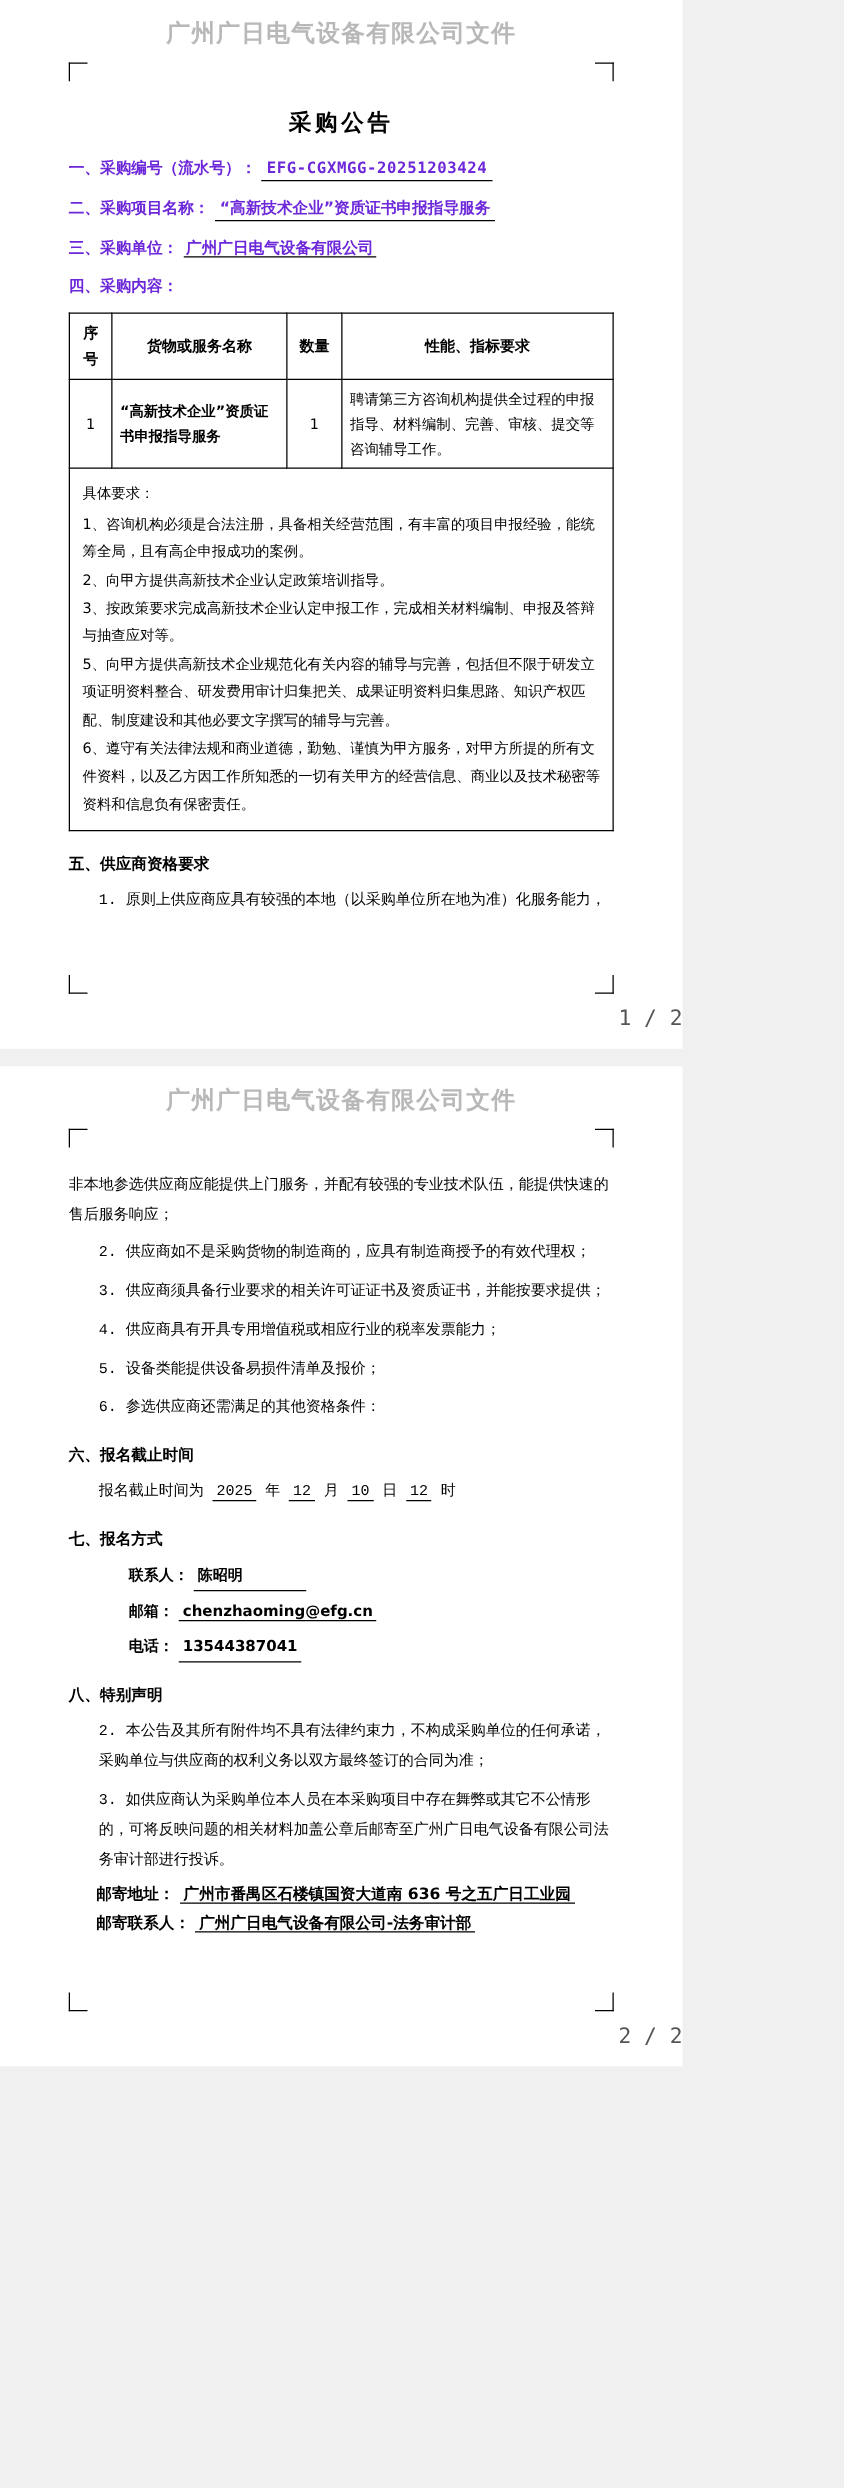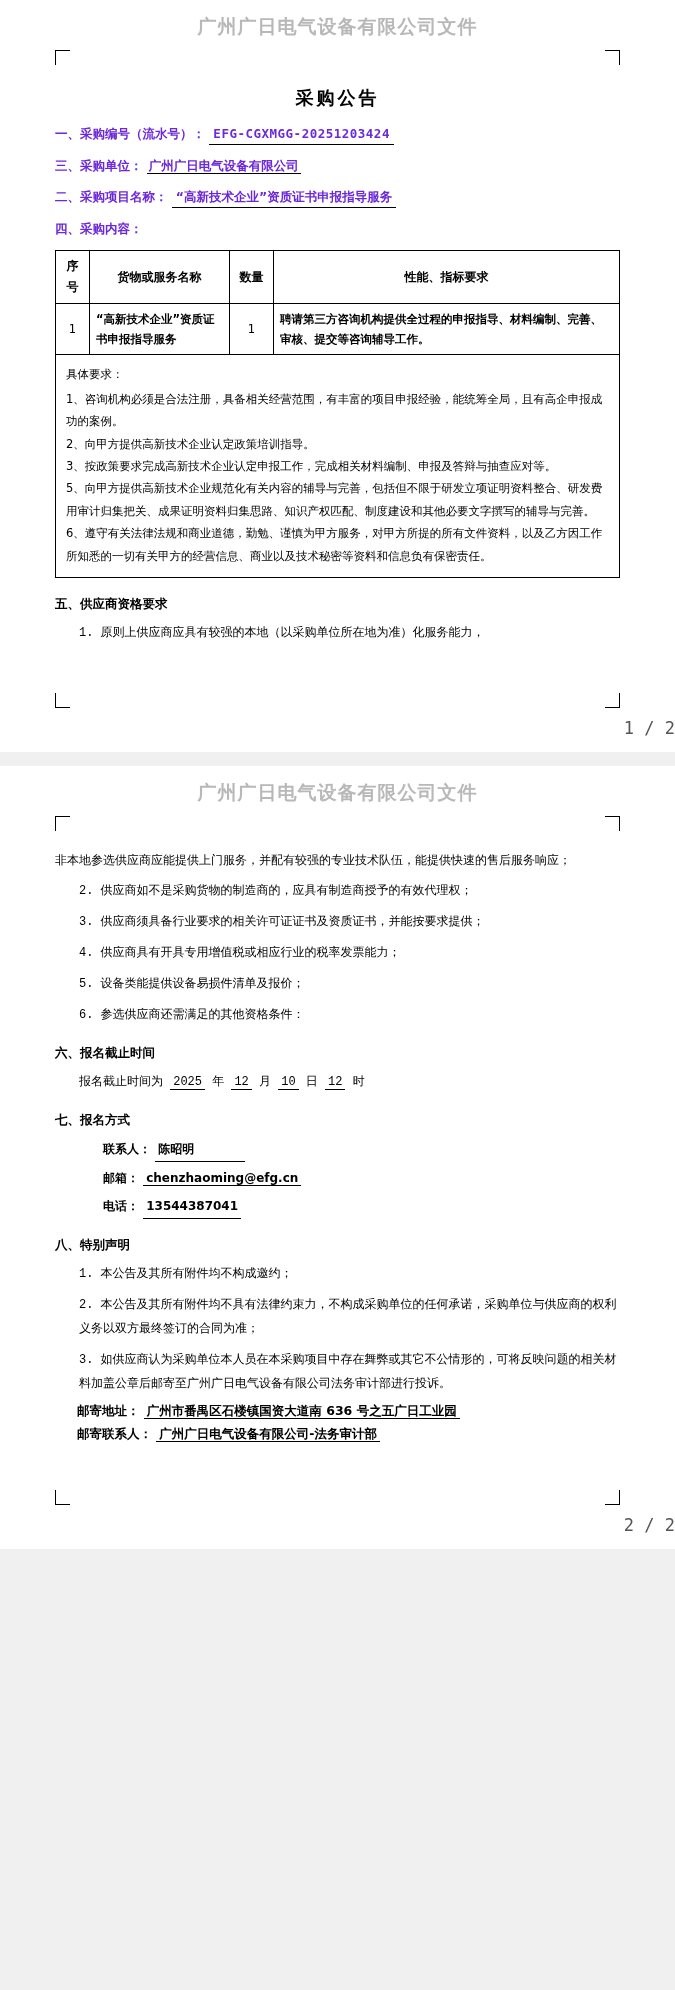--- a/index.html
+++ b/index.html
@@ -5,21 +5,21 @@
   * { box-sizing: border-box; }
   html, body {
     margin: 0; padding: 0;
     background: #f0f0f0;
     font-family: "DejaVu Sans", "Liberation Sans", sans-serif;
   }
   body {
     width: 675px;
   }
   .page {
-    width: 675px;
+    width: 546px;
     background: #ffffff;
     position: relative;
     padding: 0;
     margin: 0 0 14px 0;
   }
   .page-inner {
     padding: 18px 55px 10px 55px;
   }
   .doc-header {
     text-align: center;
@@ -104,21 +104,21 @@
     line-height: 1.75;
   }
   table.goods th {
     text-align: center;
     font-weight: bold;
     font-size: 12px;
   }
   td.c-idx { width: 34px; text-align: center; }
   td.c-name { width: 140px; font-weight: bold; }
   td.c-qty { width: 44px; text-align: center; }
-  td.c-req { font-weight: bold; }
+  td.c-req { font-weight: normal; }
   .spec-block {
     border: 1px solid #000;
     border-top: none;
     padding: 8px 10px 10px 10px;
     font-size: 11.5px;
     line-height: 1.95;
   }
   .spec-block .spec-title { margin: 0 0 2px 0; }
   .spec-block p { margin: 0; }
   .section-head {
@@ -173,27 +173,27 @@
 
   <div class="page-inner">
     <div class="title">采购公告</div>
 
     <div class="field-line">
       <span>一、采购编号（流水号）：</span>
       <span class="val val-mono">EFG-CGXMGG-20251203424</span>
     </div>
 
     <div class="field-line">
+      <span>二、采购项目名称：</span>
+      <span class="val">“高新技术企业”资质证书申报指导服务</span>
+    </div>
+
+    <div class="field-line">
       <span>三、采购单位：</span>
       <span class="val-plain">广州广日电气设备有限公司</span>
-    </div>
-
-    <div class="field-line">
-      <span>二、采购项目名称：</span>
-      <span class="val">“高新技术企业”资质证书申报指导服务</span>
     </div>
 
     <div class="field-line">四、采购内容：</div>
 
     <table class="goods">
       <thead>
         <tr>
           <th>序号</th>
           <th>货物或服务名称</th>
           <th>数量</th>
@@ -263,21 +263,20 @@
     <div class="contact-row">
       <span>邮箱：</span>
       <span class="u">chenzhaoming@efg.cn</span>
     </div>
     <div class="contact-row">
       <span>电话：</span>
       <span class="u-wide">13544387041</span>
     </div>
 
     <div class="section-head">八、特别声明</div>
-    <div class="para">1. 本公告及其所有附件均不构成邀约；</div>
     <div class="para">2. 本公告及其所有附件均不具有法律约束力，不构成采购单位的任何承诺，采购单位与供应商的权利义务以双方最终签订的合同为准；</div>
     <div class="para">3. 如供应商认为采购单位本人员在本采购项目中存在舞弊或其它不公情形的，可将反映问题的相关材料加盖公章后邮寄至广州广日电气设备有限公司法务审计部进行投诉。</div>
 
     <div class="bold-line">
       <span>邮寄地址：</span>
       <span class="u">广州市番禺区石楼镇国资大道南 636 号之五广日工业园</span>
     </div>
     <div class="bold-line">
       <span>邮寄联系人：</span>
       <span class="u">广州广日电气设备有限公司-法务审计部</span>

